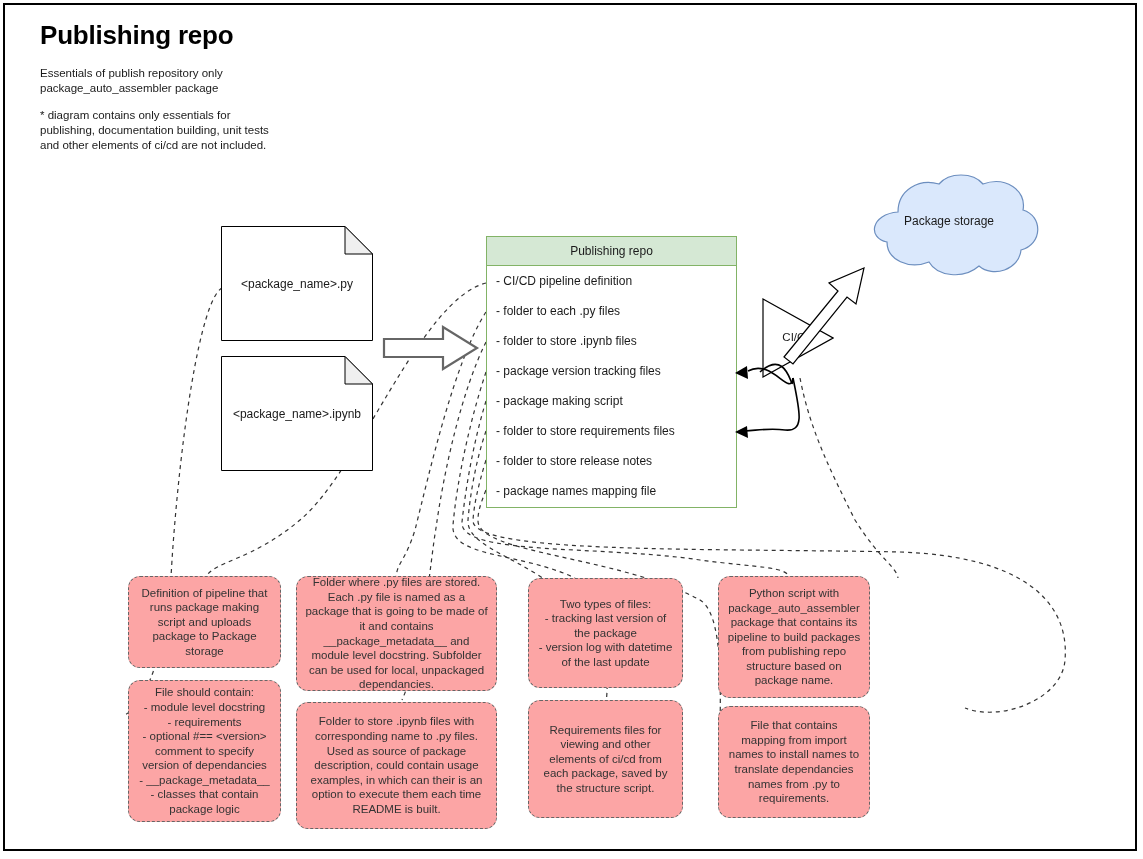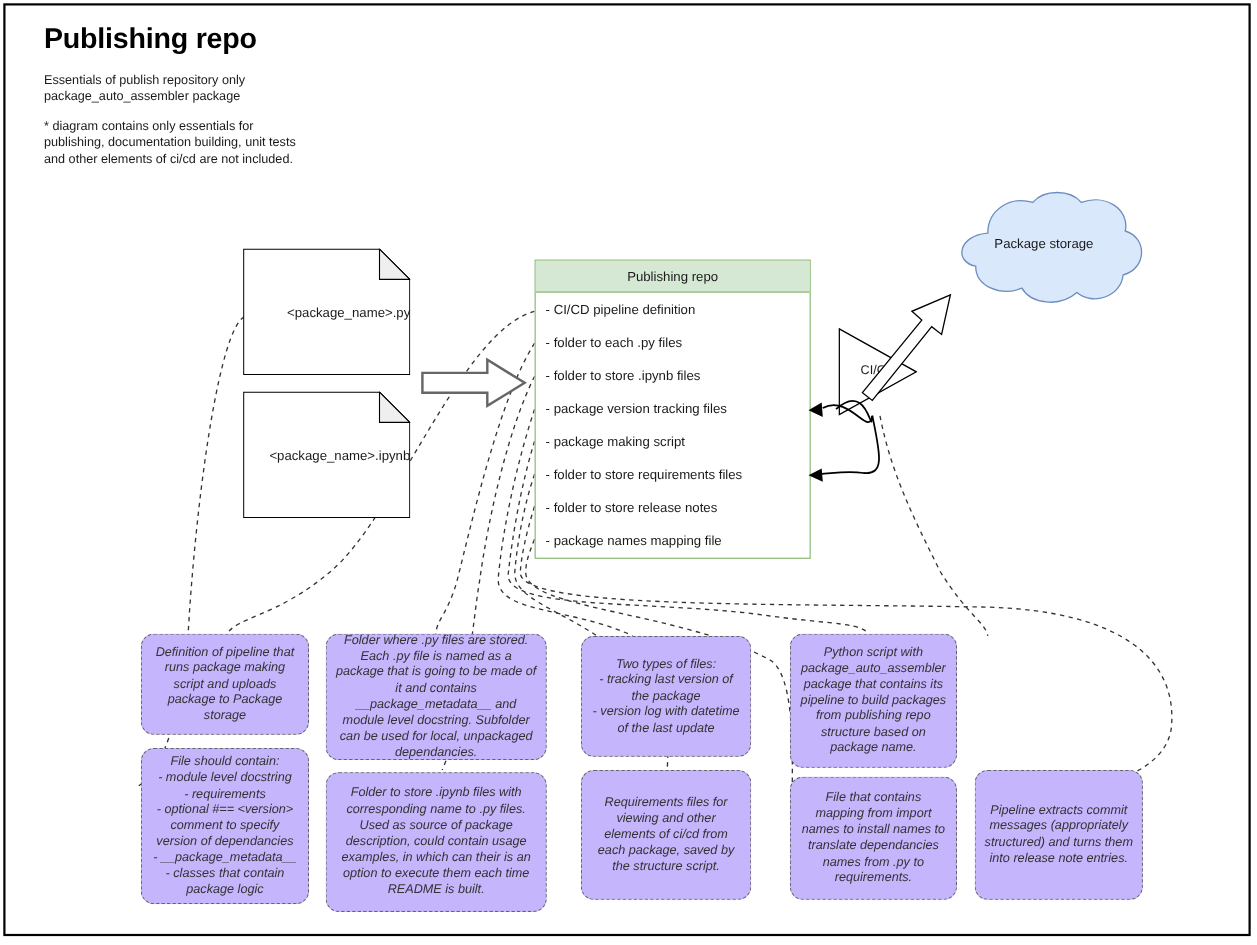--- a/index.html
+++ b/index.html
@@ -8,42 +8,42 @@
   #page-border{position:absolute;left:3px;top:3px;width:1134px;height:848px;border:2px solid #000;box-sizing:border-box;}
 
   .title{position:absolute;left:40px;top:20px;font-size:26px;font-weight:bold;color:#000;letter-spacing:-0.2px;}
   .subtitle{position:absolute;left:40px;top:66px;width:230px;font-size:11.5px;line-height:15px;color:#1a1a1a;}
   .note-star{position:absolute;left:40px;top:108px;width:235px;font-size:11.5px;line-height:15px;color:#1a1a1a;}
 
   
   .doc{position:absolute;box-sizing:border-box;}
   .doc svg{position:absolute;left:0;top:0;}
   .doc .doc-label{position:absolute;left:0;right:0;top:50%;transform:translateY(-50%);
-      text-align:right;font-size:12px;color:#1a1a1a;}
+      text-align:center;font-size:12px;color:#1a1a1a;}
 
   
   #repo{position:absolute;left:486px;top:236px;width:251px;height:272px;
         box-sizing:border-box;border:1px solid #82b366;background:#ffffff;}
   #repo .repo-head{height:28px;background:#d5e8d4;border-bottom:1px solid #82b366;
         display:flex;align-items:center;justify-content:center;font-size:12px;color:#1a1a1a;}
   #repo .repo-body{position:relative;height:243px;}
   #repo .repo-item{position:absolute;left:9px;font-size:12px;color:#1a1a1a;white-space:nowrap;}
 
   
   #cloud{position:absolute;left:853px;top:172px;width:192px;height:110px;}
   #cloud .cloud-label{position:absolute;left:0;right:0;top:42px;text-align:center;font-size:12px;color:#1a1a1a;}
 
   
   #cicd{position:absolute;left:762px;top:298px;width:72px;height:80px;}
   #cicd .cicd-label{position:absolute;left:0;right:0;top:33px;text-align:center;font-size:11.5px;color:#1a1a1a;}
 
   
-  .card{position:absolute;box-sizing:border-box;background:#c4b5fd;
+  .card{position:absolute;box-sizing:border-box;background:#fca5a5;
         border:1px dashed #666666;border-radius:12px;
-        display:flex;align-items:center;justify-content:center;padding:6px 8px;font-style:italic;}
+        display:flex;align-items:center;justify-content:center;padding:6px 8px;}
   .card .card-text{font-size:11.5px;line-height:14.6px;color:#333333;text-align:center;white-space:pre-line;}
 
   
   .layer{position:absolute;left:0;top:0;width:1143px;height:859px;pointer-events:none;}
   .layer.back{z-index:1;}
   .layer.front{z-index:3;}
   .doc,#repo,#cloud,#cicd,.card{z-index:2;}
   .title,.subtitle,.note-star{z-index:4;}
 </style>
 </head>
@@ -177,17 +177,14 @@
 
   <div class="card" style="left:718px;top:576px;width:152px;height:122px;">
     <div class="card-text">Python script with package_auto_assembler package that contains its pipeline to build packages from publishing repo structure based on package name.</div>
   </div>
 
   <div class="card" style="left:718px;top:706px;width:152px;height:112px;">
     <div class="card-text">File that contains mapping from import names to install names to translate dependancies names from .py to requirements.</div>
   </div>
 
 
-  <div class="card" style="left:886px;top:700px;width:153px;height:118px;">
-    <div class="card-text">Pipeline extracts commit messages (appropriately structured) and turns them into release note entries.</div>
-  </div>
 
 </div>
 
 </body></html>

